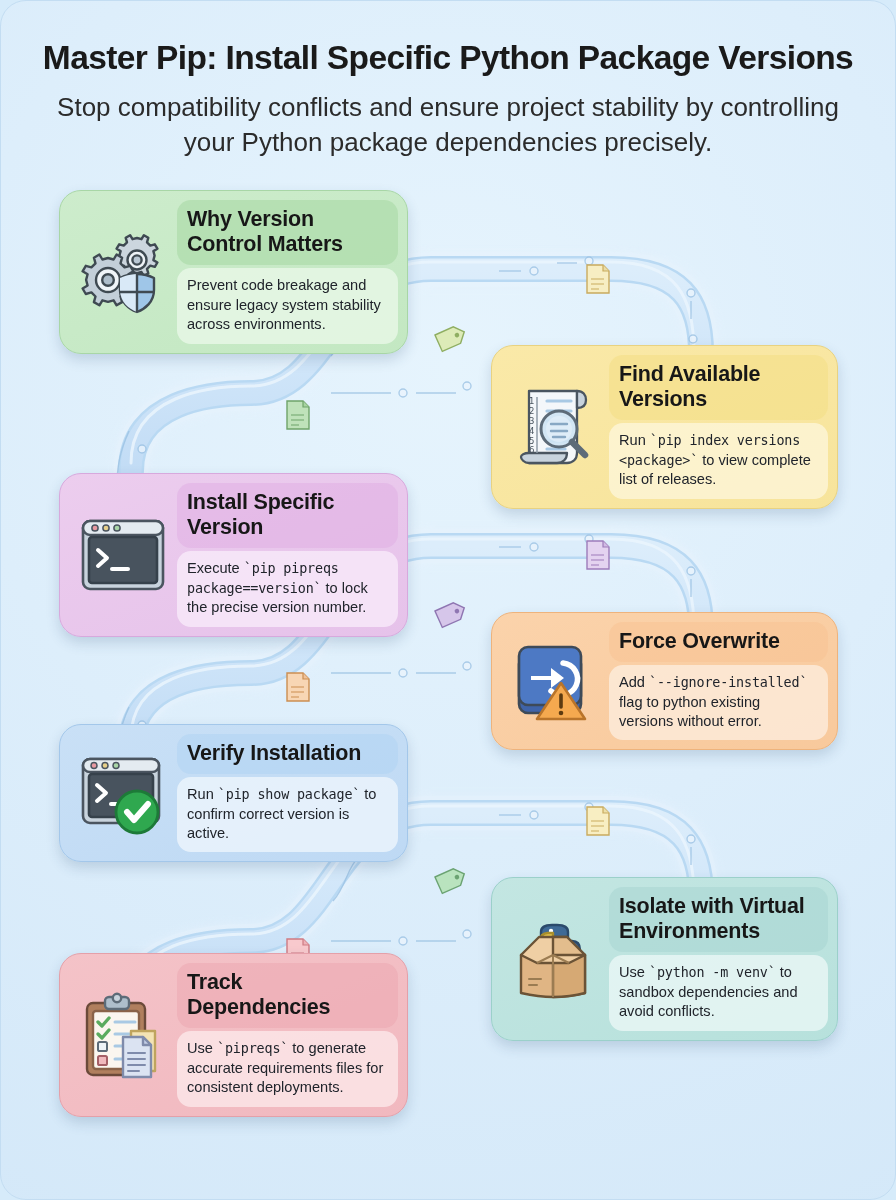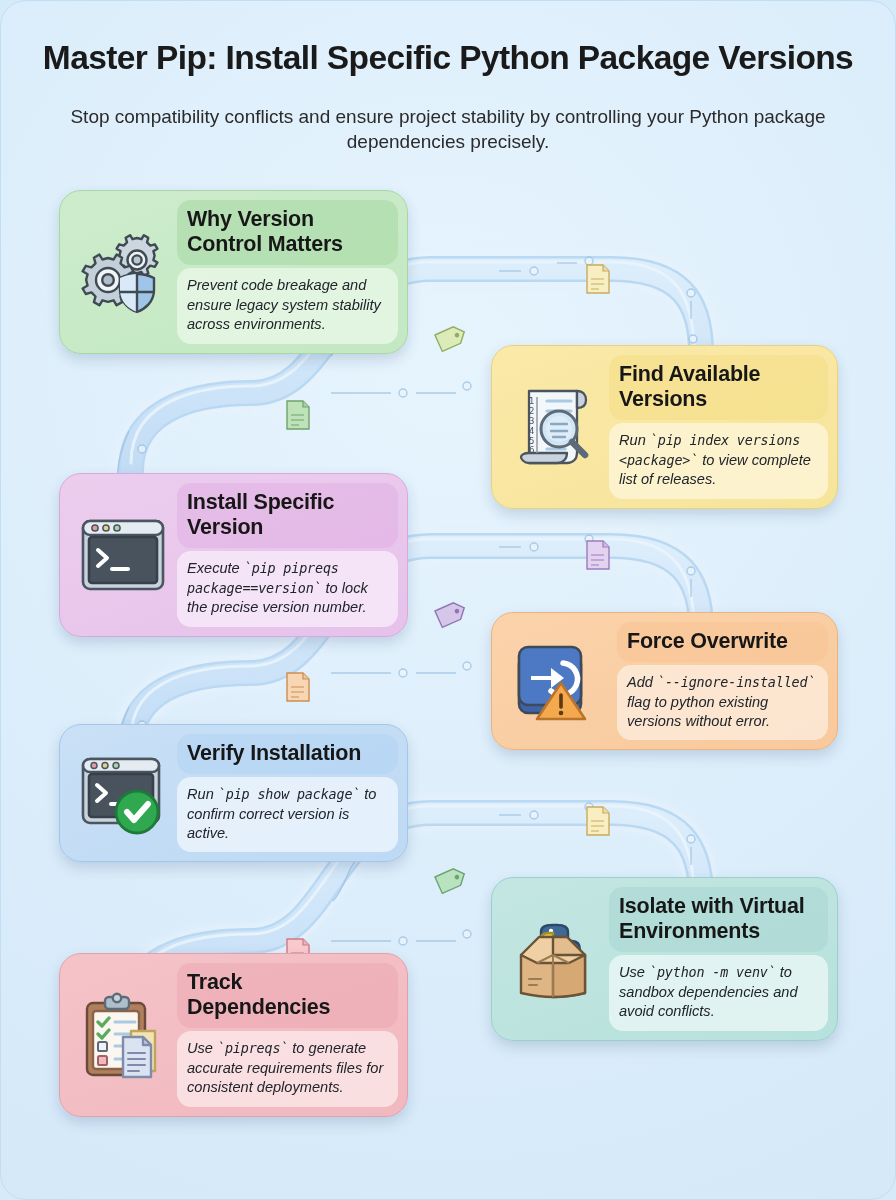--- a/index.html
+++ b/index.html
@@ -35,22 +35,22 @@
   }
   #title {
     font-size: 33.5px;
     font-weight: 700;
     letter-spacing: -0.6px;
     color: #1a1a1a;
     line-height: 1.14;
     white-space: nowrap;
   }
   #subtitle {
-    margin-top: 27px;
-    font-size: 19px;
+    margin-top: 13px;
+    font-size: 26px;
     font-weight: 400;
     color: #2b2b2b;
     line-height: 1.33;
     max-width: 790px;
     margin-left: auto;
     margin-right: auto;
   }
 
   
   #path-layer {
@@ -100,42 +100,41 @@
     letter-spacing: -0.2px;
   }
 
   .card-body {
     font-size: 14.6px;
     color: #20242b;
     line-height: 1.33;
     padding: 8px 11px 9px 10px;
     border-radius: 14px;
     margin-top: 3px;
-    font-style: italic;
   }
   .card-body code {
     font-family: "DejaVu Sans Mono", "Liberation Mono", monospace;
     font-size: 13.4px;
     letter-spacing: -0.15px;
   }
 
   
   .c-green  { background: linear-gradient(160deg,#cdeccc 0%,#c3e8c2 100%); border:1px solid #a8d6a6; }
   .c-green  .card-title { background: rgba(170,218,167,0.62); }
   .c-green  .card-body  { background: rgba(237,250,236,0.72); }
 
   .c-yellow { background: linear-gradient(160deg,#fae9a8 0%,#f7e49b 100%); border:1px solid #e8d281; }
   .c-yellow .card-title { background: rgba(243,223,135,0.62); }
   .c-yellow .card-body  { background: rgba(253,247,221,0.74); }
 
   .c-purple { background: linear-gradient(160deg,#eccdee 0%,#e6c2ea 100%); border:1px solid #d7a9dd; }
   .c-purple .card-title { background: rgba(224,174,228,0.55); }
   .c-purple .card-body  { background: rgba(250,238,251,0.74); }
 
-  .c-orange { background: linear-gradient(160deg,#fbd3ab 0%,#f8c99c 100%); border:1px solid #eeb37c;gap:8px; }
+  .c-orange { background: linear-gradient(160deg,#fbd3ab 0%,#f8c99c 100%); border:1px solid #eeb37c; }
   .c-orange .card-title { background: rgba(247,194,147,0.55); }
   .c-orange .card-body  { background: rgba(253,238,223,0.76); }
 
   .c-blue   { background: linear-gradient(160deg,#c9e0f6 0%,#bed9f4 100%); border:1px solid #a3c7ea; }
   .c-blue   .card-title { background: rgba(176,212,242,0.55); }
   .c-blue   .card-body  { background: rgba(238,246,253,0.78); }
 
   .c-teal   { background: linear-gradient(160deg,#c3e6e2 0%,#b7e1dc 100%); border:1px solid #9bd0ca; }
   .c-teal   .card-title { background: rgba(168,214,209,0.55); }
   .c-teal   .card-body  { background: rgba(236,249,247,0.76); }

